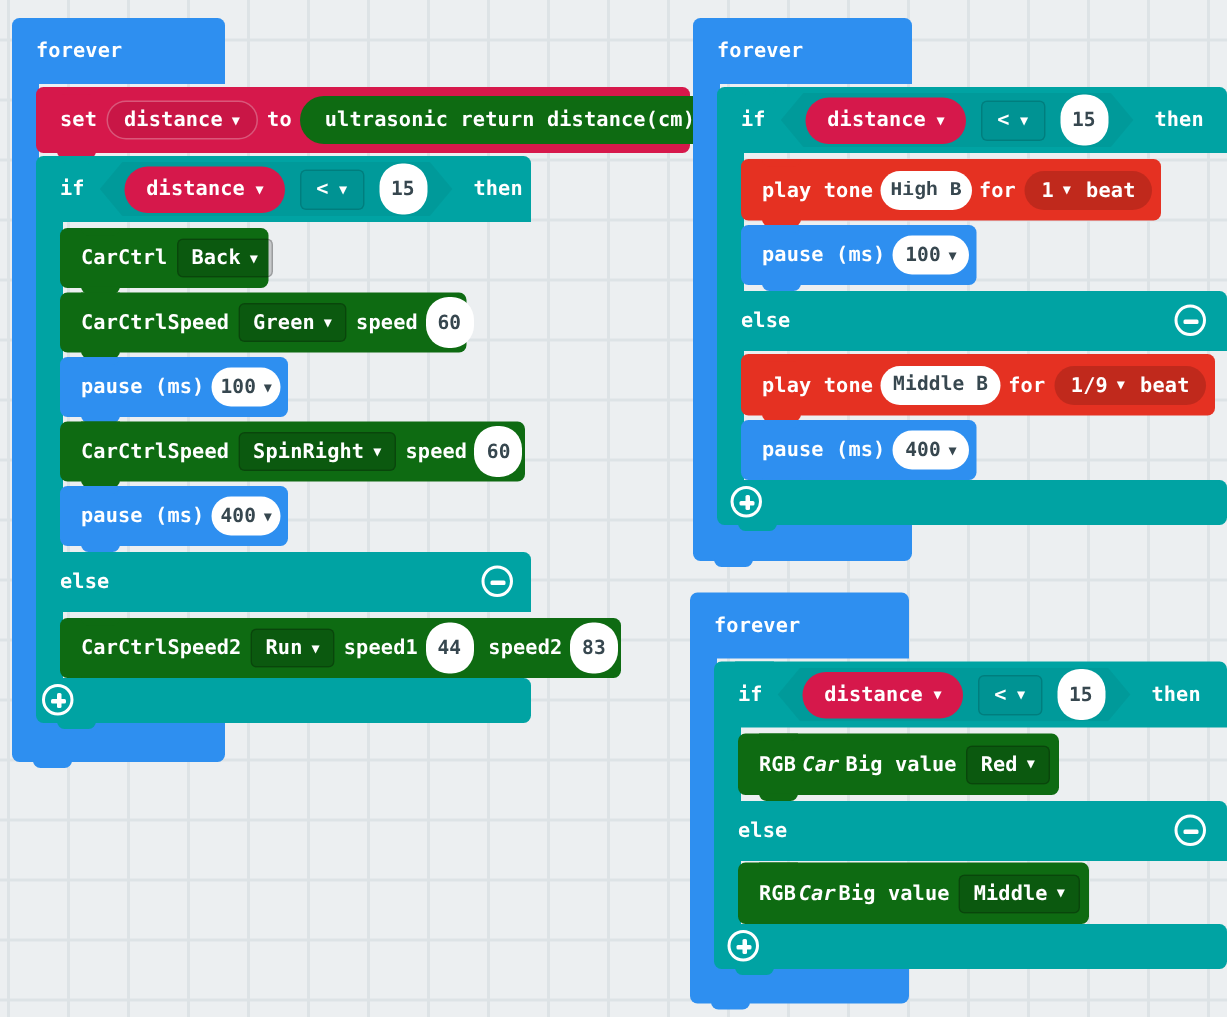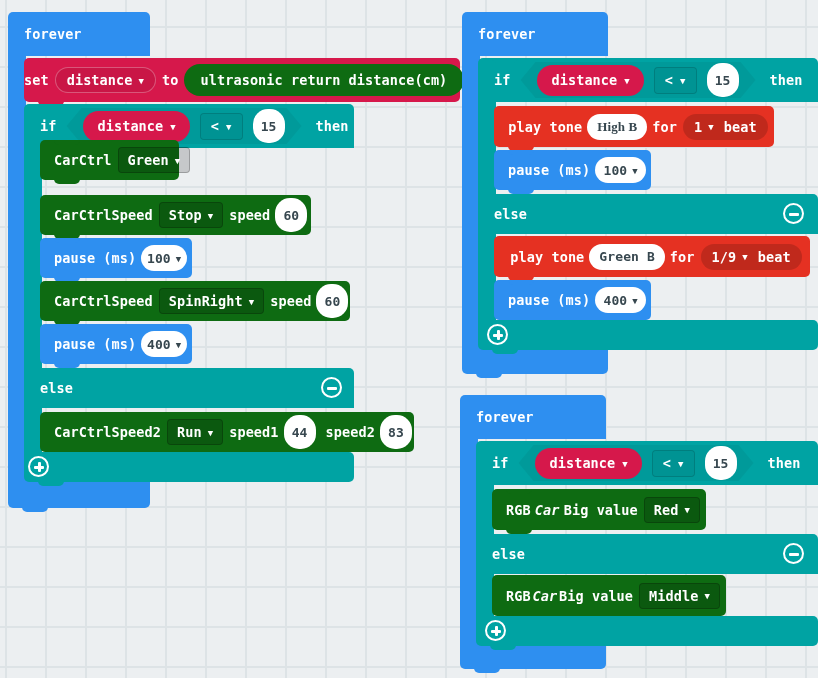--- a/index.html
+++ b/index.html
@@ -76,21 +76,21 @@
     background: inherit;
     border-radius: 0 0 7px 7px;
   }
 
   
   .c-loop   { background-color: #2E8FF0; }
   .c-pause  { background-color: #2E8FF0; }
   .c-logic  { background-color: #00A3A3; }
   .c-var    { background-color: #D6184B; }
   .c-green  { background-color: #0E6B12; }
-  .c-music  { background-color: #E53122; justify-content: center; }
+  .c-music  { background-color: #E53122; }
 
   
   .field {
     display: inline-flex;
     align-items: center;
     gap: 6px;
     height: 26px;
     padding: 0 9px;
     margin: 0 6px;
     border-radius: 4px;
@@ -203,21 +203,21 @@
 
 <div class="canvas">
 
   <div class="blk c-loop" style="left:8px; top:12px; width:142px; height:44px; border-radius:5px 5px 0 0;">
     <span style="padding-left:16px">forever</span>
   </div>
   <div class="blk c-loop" style="left:8px; top:52px; width:18px; height:432px; border-radius:0;"></div>
   <div class="blk c-loop bump" style="left:8px; top:476px; width:142px; height:32px; border-radius:0 5px 5px 5px; background-color:#2E8FF0;"></div>
 
   <div class="blk c-var notch bump" style="left:24px; top:58px; width:436px; height:44px; background-color:#D6184B;">
-    <span style="">set</span>
+    <span style="padding-left:16px">set</span>
     <span class="field oncrimson">
       <span>distance</span>
       <span class="caret">▼</span>
     </span>
     <span>to</span>
     <span class="reporter greenrep">
       <span>ultrasonic return distance(cm)</span>
     </span>
   </div>
 
@@ -231,32 +231,32 @@
       <span class="cmp">
         <span>&lt;</span>
         <span class="caret">▼</span>
       </span>
       <span class="pill num">15</span>
     </span>
     <span style="margin-left:10px">then</span>
   </div>
   <div class="blk c-logic" style="left:24px; top:144px; width:18px; height:226px; border-radius:0;"></div>
 
-  <div class="blk c-green notch bump" style="left:40px; top:140px; width:139px; height:40px; background-color:#0E6B12;">
+  <div class="blk c-green notch bump" style="left:40px; top:152px; width:139px; height:40px; background-color:#0E6B12;">
     <span style="padding-left:14px">CarCtrl</span>
     <span class="field">
-      <span>Green</span>
+      <span>Back</span>
       <span class="caret">▼</span>
     </span>
   </div>
 
   <div class="blk c-green notch bump" style="left:40px; top:195px; width:271px; height:40px; background-color:#0E6B12;">
     <span style="padding-left:14px">CarCtrlSpeed</span>
     <span class="field">
-      <span>Stop</span>
+      <span>Green</span>
       <span class="caret">▼</span>
     </span>
     <span>speed</span>
     <span class="pill num">60</span>
   </div>
 
   <div class="blk c-pause notch bump" style="left:40px; top:238px; width:152px; height:40px; background-color:#2E8FF0;">
     <span style="padding-left:14px">pause (ms)</span>
     <span class="pill">
       <span>100</span>
@@ -327,21 +327,21 @@
         <span class="caret">▼</span>
       </span>
       <span class="pill num">15</span>
     </span>
     <span style="margin-left:10px">then</span>
   </div>
   <div class="blk c-logic" style="left:478px; top:98px; width:18px; height:98px; border-radius:0;"></div>
 
   <div class="blk c-music notch bump" style="left:494px; top:106px; width:280px; height:41px; background-color:#E53122;">
     <span style="padding-left:14px">play tone</span>
-    <span class="pill" style="font-family:Liberation Serif, serif;">High B</span>
+    <span class="pill" style="font-family:Liberation Mono, monospace;">High B</span>
     <span>for</span>
     <span class="field onred">
       <span>1</span>
       <span class="caret">▼</span>
       <span style="margin-left:4px">beat</span>
     </span>
   </div>
 
   <div class="blk c-pause notch bump" style="left:494px; top:150px; width:157px; height:40px; background-color:#2E8FF0;">
     <span style="padding-left:14px">pause (ms)</span>
@@ -354,21 +354,21 @@
   <div class="blk c-logic" style="left:478px; top:194px; width:340px; height:40px; border-radius:0 5px 0 0;">
     <span style="padding-left:16px">else</span>
     <span class="rnd-icon" style="right:14px; top:9px;">
       <i class="h"></i>
     </span>
   </div>
   <div class="blk c-logic" style="left:478px; top:230px; width:18px; height:98px; border-radius:0;"></div>
 
   <div class="blk c-music notch bump" style="left:494px; top:236px; width:316px; height:41px; background-color:#E53122;">
     <span style="padding-left:14px">play tone</span>
-    <span class="pill" style="font-family:'DejaVu Sans Mono',monospace;">Green B</span>
+    <span class="pill" style="font-family:'DejaVu Sans Mono',monospace;">Middle B</span>
     <span>for</span>
     <span class="field onred">
       <span>1/9</span>
       <span class="caret">▼</span>
       <span style="margin-left:4px">beat</span>
     </span>
   </div>
 
   <div class="blk c-pause notch bump" style="left:494px; top:280px; width:157px; height:40px; background-color:#2E8FF0;">
     <span style="padding-left:14px">pause (ms)</span>

